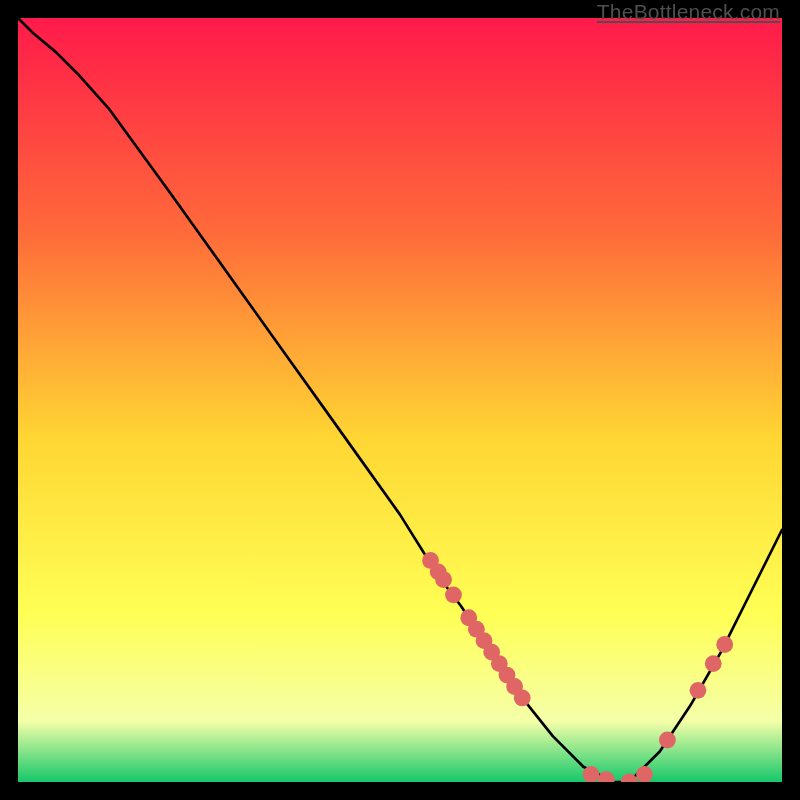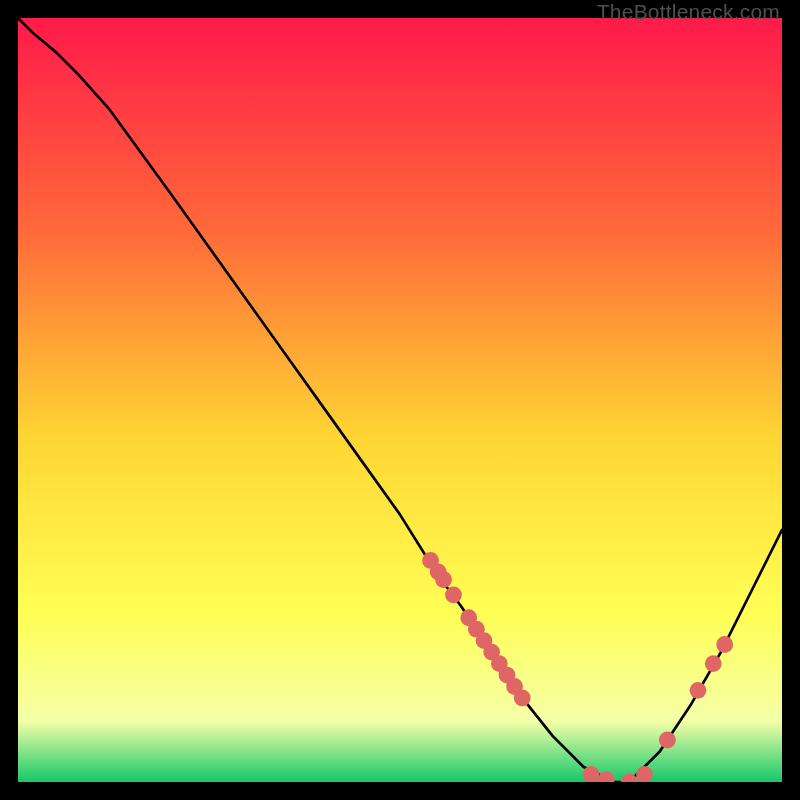--- a/index.html
+++ b/index.html
@@ -33,20 +33,21 @@
     inset: 0;
   }
   .watermark {
     position: absolute;
     top: 0;
     right: 20px;
     color: #4f4f4f;
     font-size: 21px;
     font-weight: 400;
     letter-spacing: 0.2px;
+    text-decoration: underline;
   }
 </style>
 </head>
 <body>
 
 <div class="stage">
   <div class="plot-box">
     <svg class="gradient" width="764" height="764" viewBox="0 0 764 764" preserveAspectRatio="none">
       <defs>
         <linearGradient id="bg" x1="0" y1="0" x2="0" y2="1">

